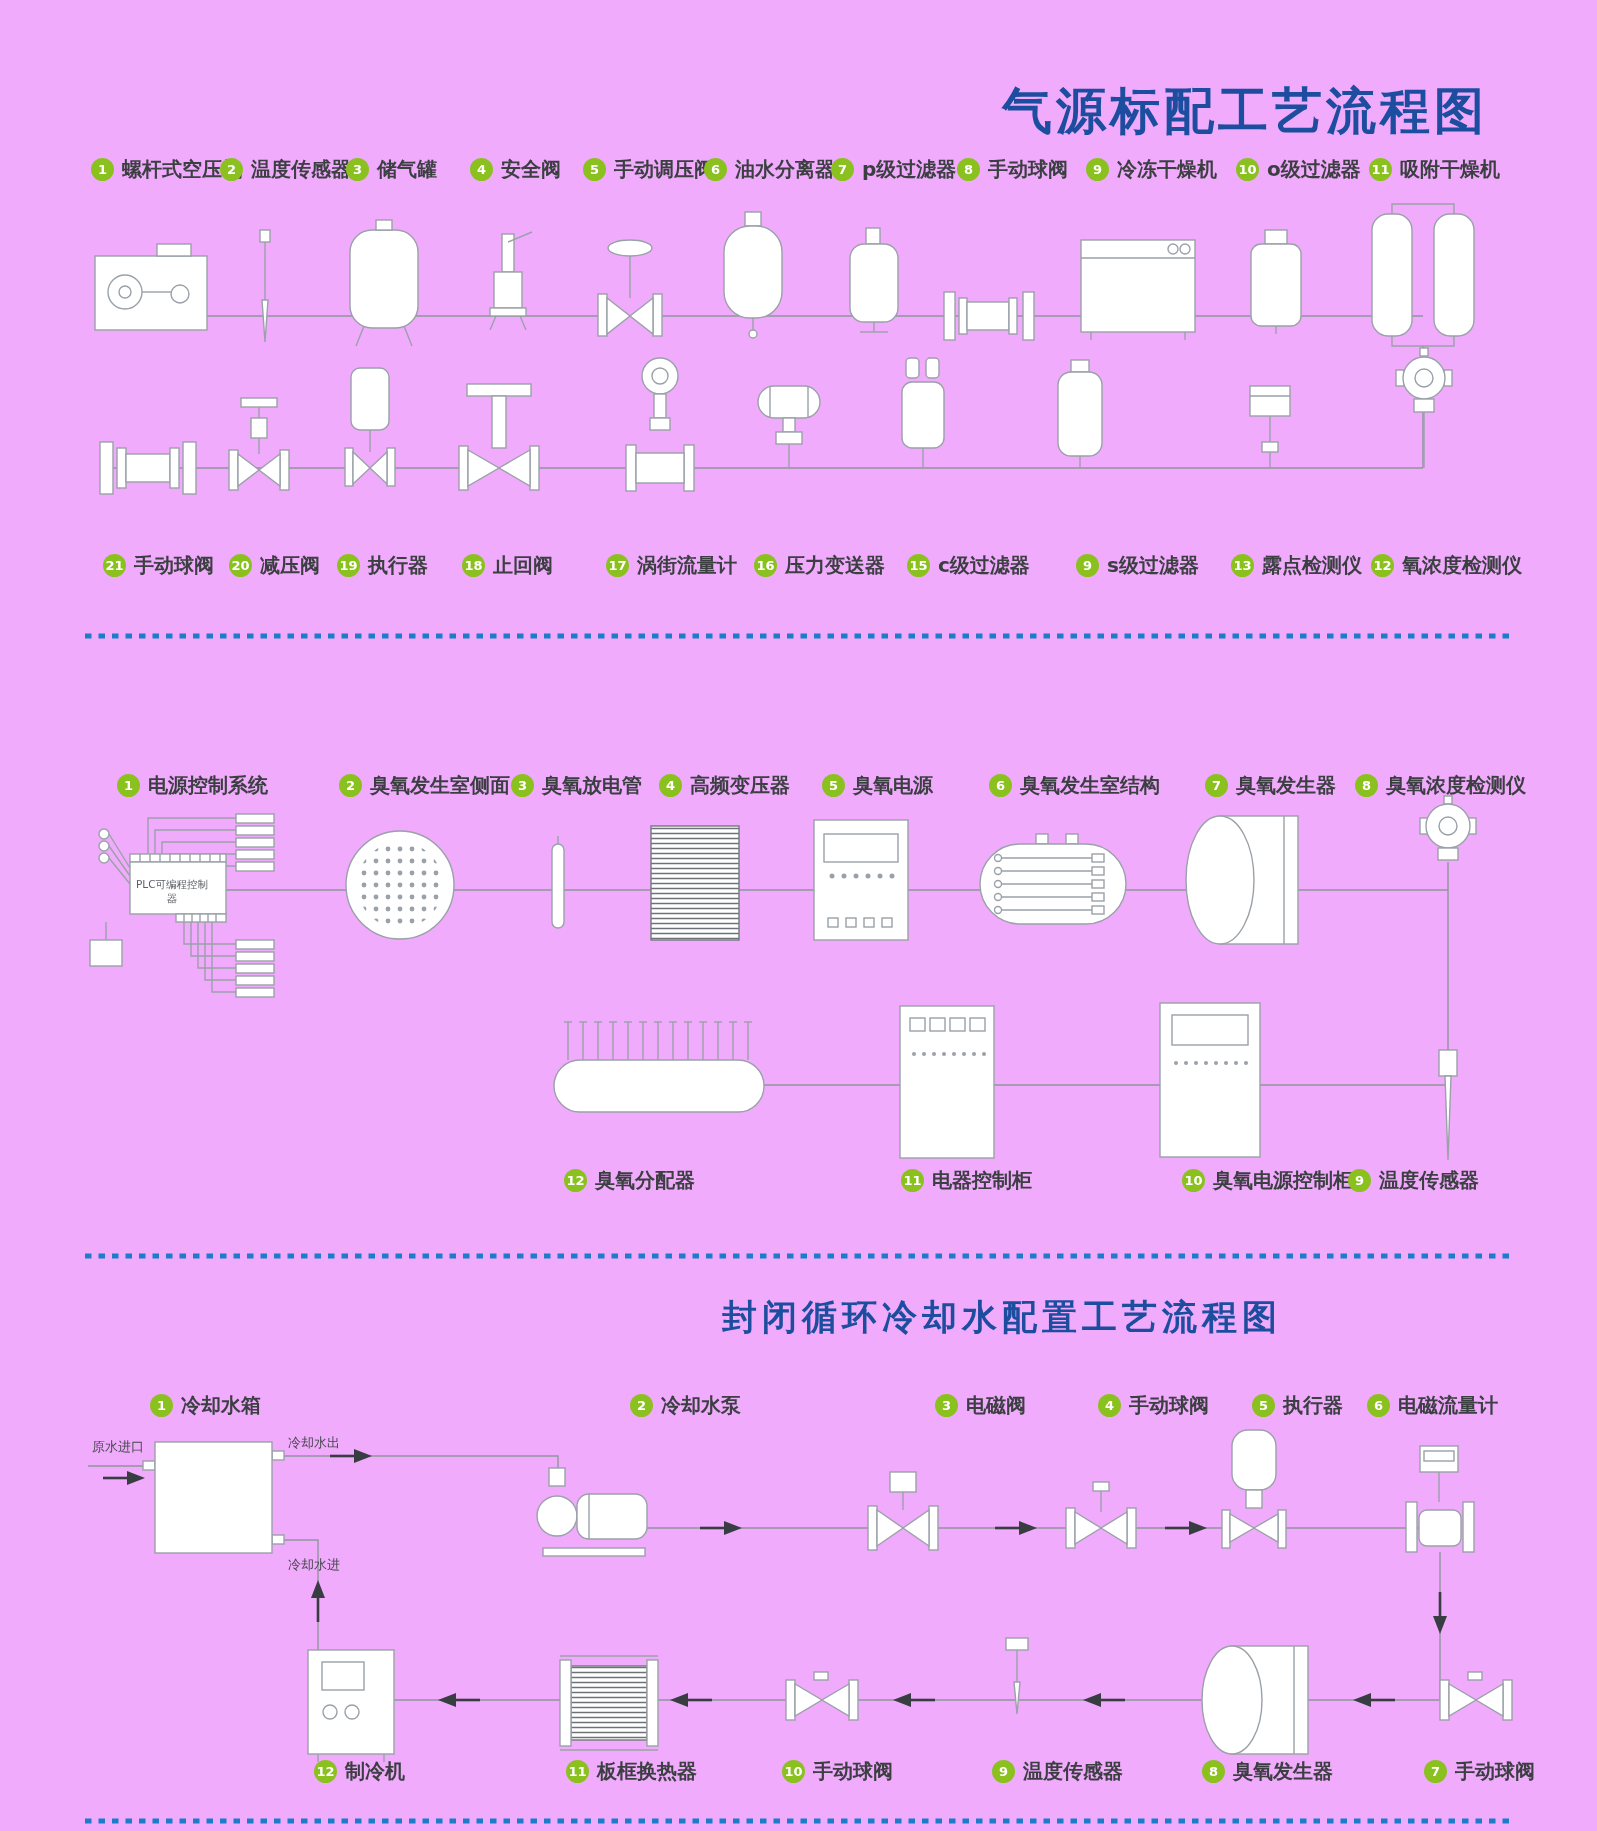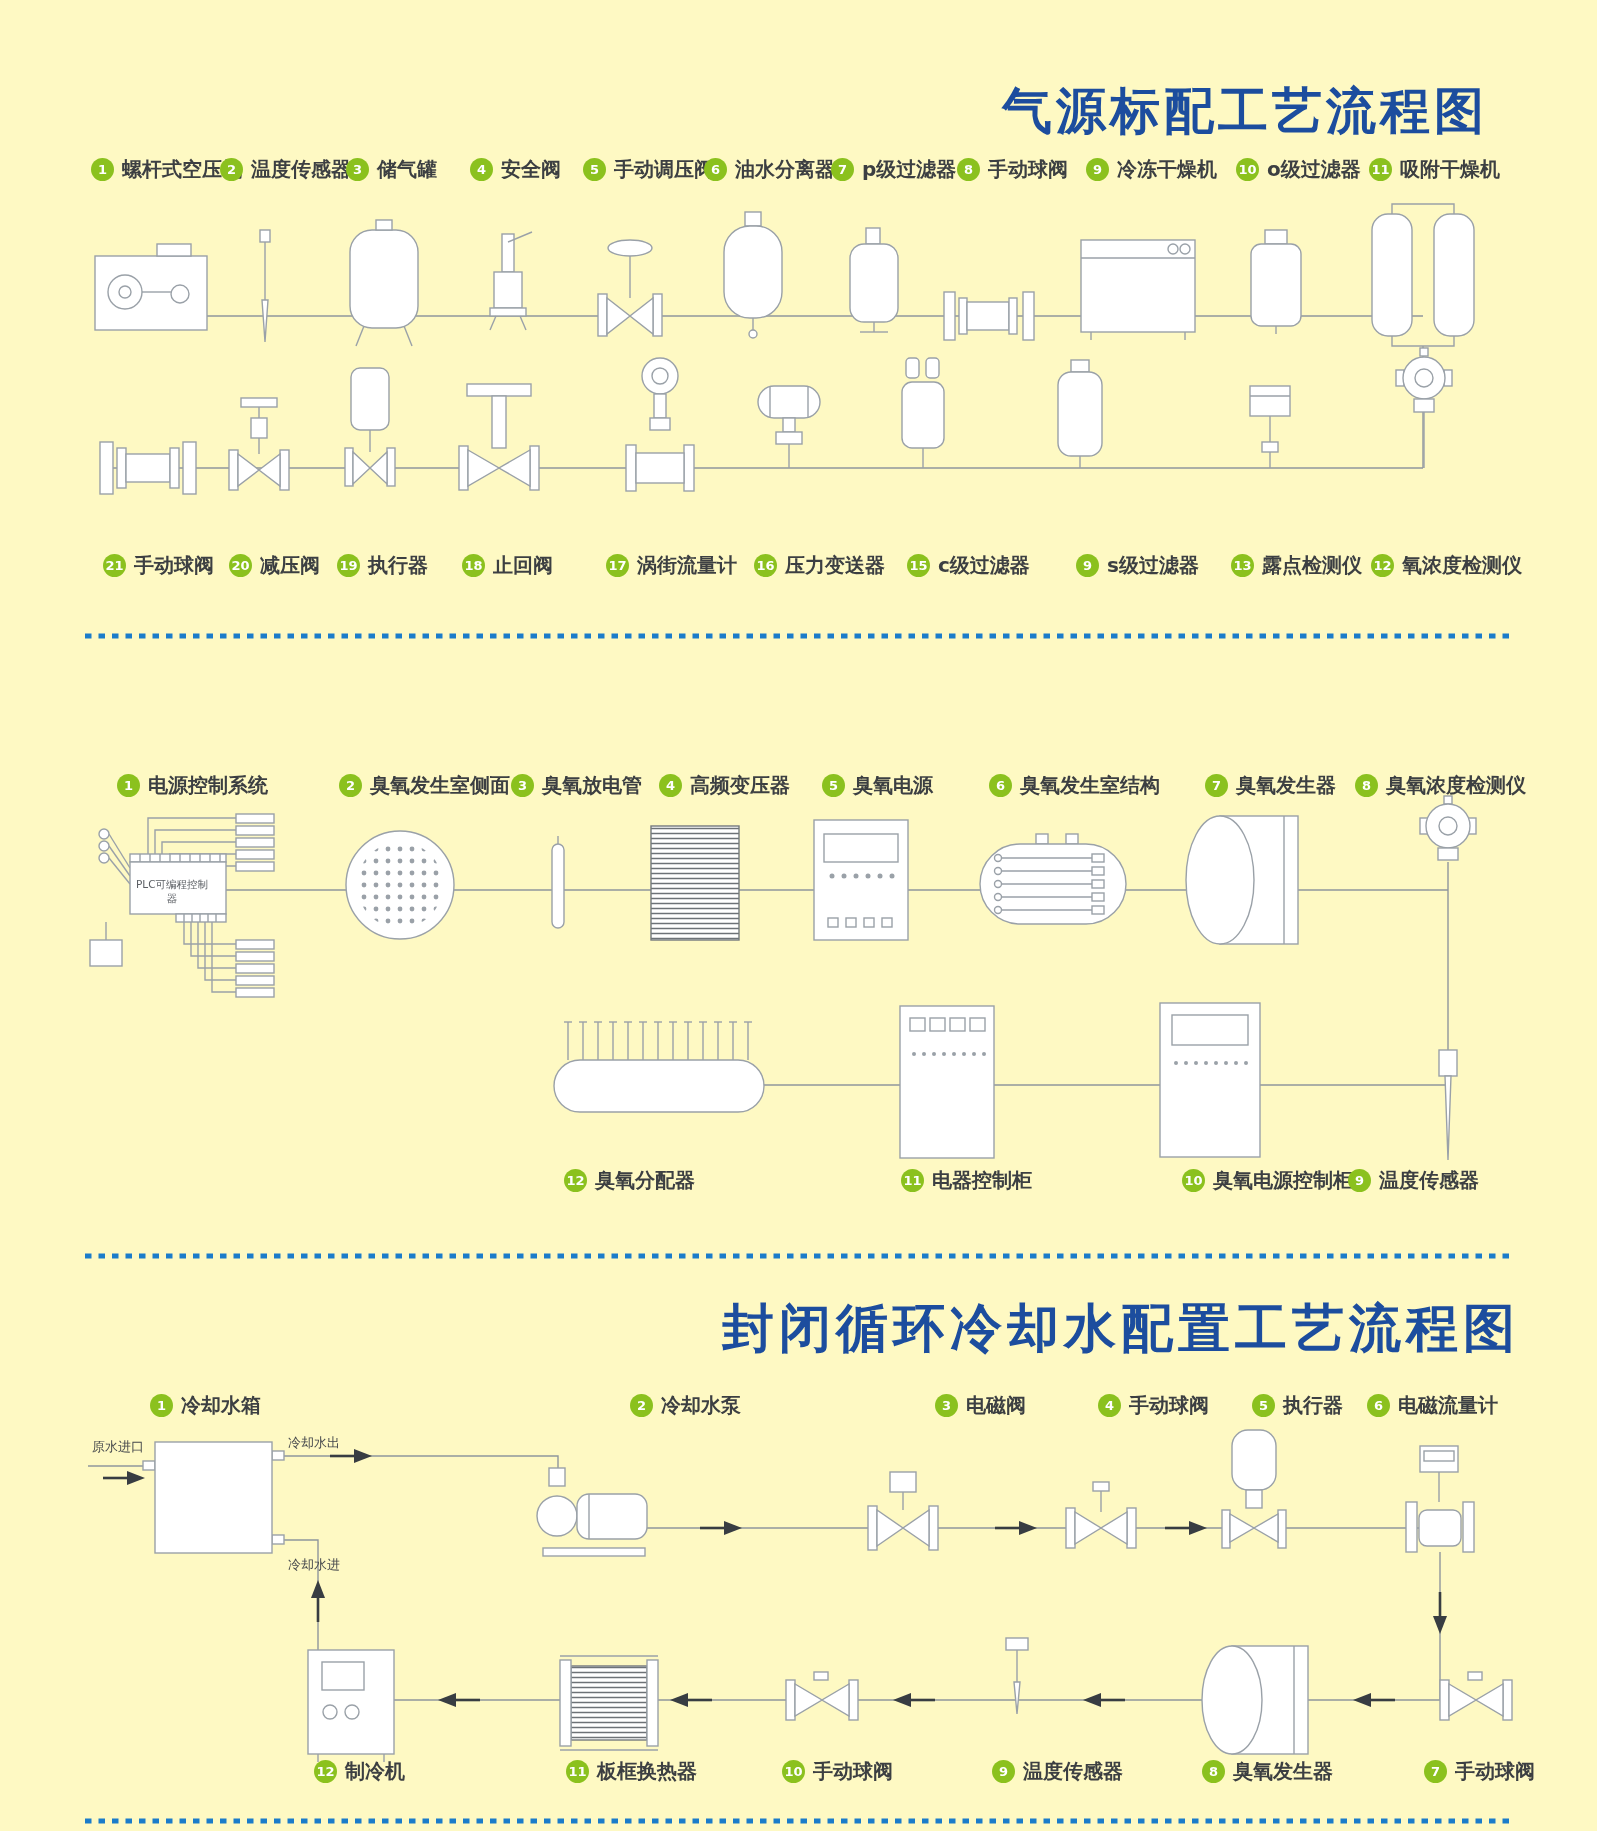--- a/index.html
+++ b/index.html
@@ -1,22 +1,22 @@
 <!DOCTYPE html>
 <html><head>
 <meta charset="utf-8">
 <style>
   *{margin:0;padding:0;box-sizing:border-box}
   html,body{background:#e9e9e9}
-  #canvas{position:relative;width:1597px;height:1831px;background:#fef9c3;overflow:hidden;
+  #canvas{position:relative;width:1597px;height:1831px;background:#f0abfc;overflow:hidden;
           font-family:"DejaVu Sans","Liberation Sans",sans-serif}
   .title{position:absolute;color:#1c4d9e;font-weight:bold;white-space:nowrap}
   #title-gas{left:1002px;top:78px;font-size:50px;letter-spacing:4px}
   #title-ozone{left:1110px;top:684px;font-size:50px;letter-spacing:4px}
-  #title-cooling{left:722px;top:1294px;font-size:52px;letter-spacing:5px}
+  #title-cooling{left:722px;top:1294px;font-size:35px;letter-spacing:5px}
   .item{position:absolute;display:flex;align-items:center;gap:8px;white-space:nowrap}
   .badge{width:23px;height:23px;border-radius:50%;background:#8bc11e;color:#fff;font-size:13px;
          font-weight:bold;display:flex;align-items:center;justify-content:center;flex:0 0 auto}
   .txt{font-size:20px;color:#3c3f42;font-weight:600}
   .small-label{position:absolute;font-size:13px;color:#45484c;white-space:nowrap}
   #plc-text{position:absolute;left:131px;top:878px;width:82px;text-align:center;font-size:10.5px;color:#5a5e63}
   svg.art{position:absolute;left:0;top:0}
 </style>
 </head>
 <body>

